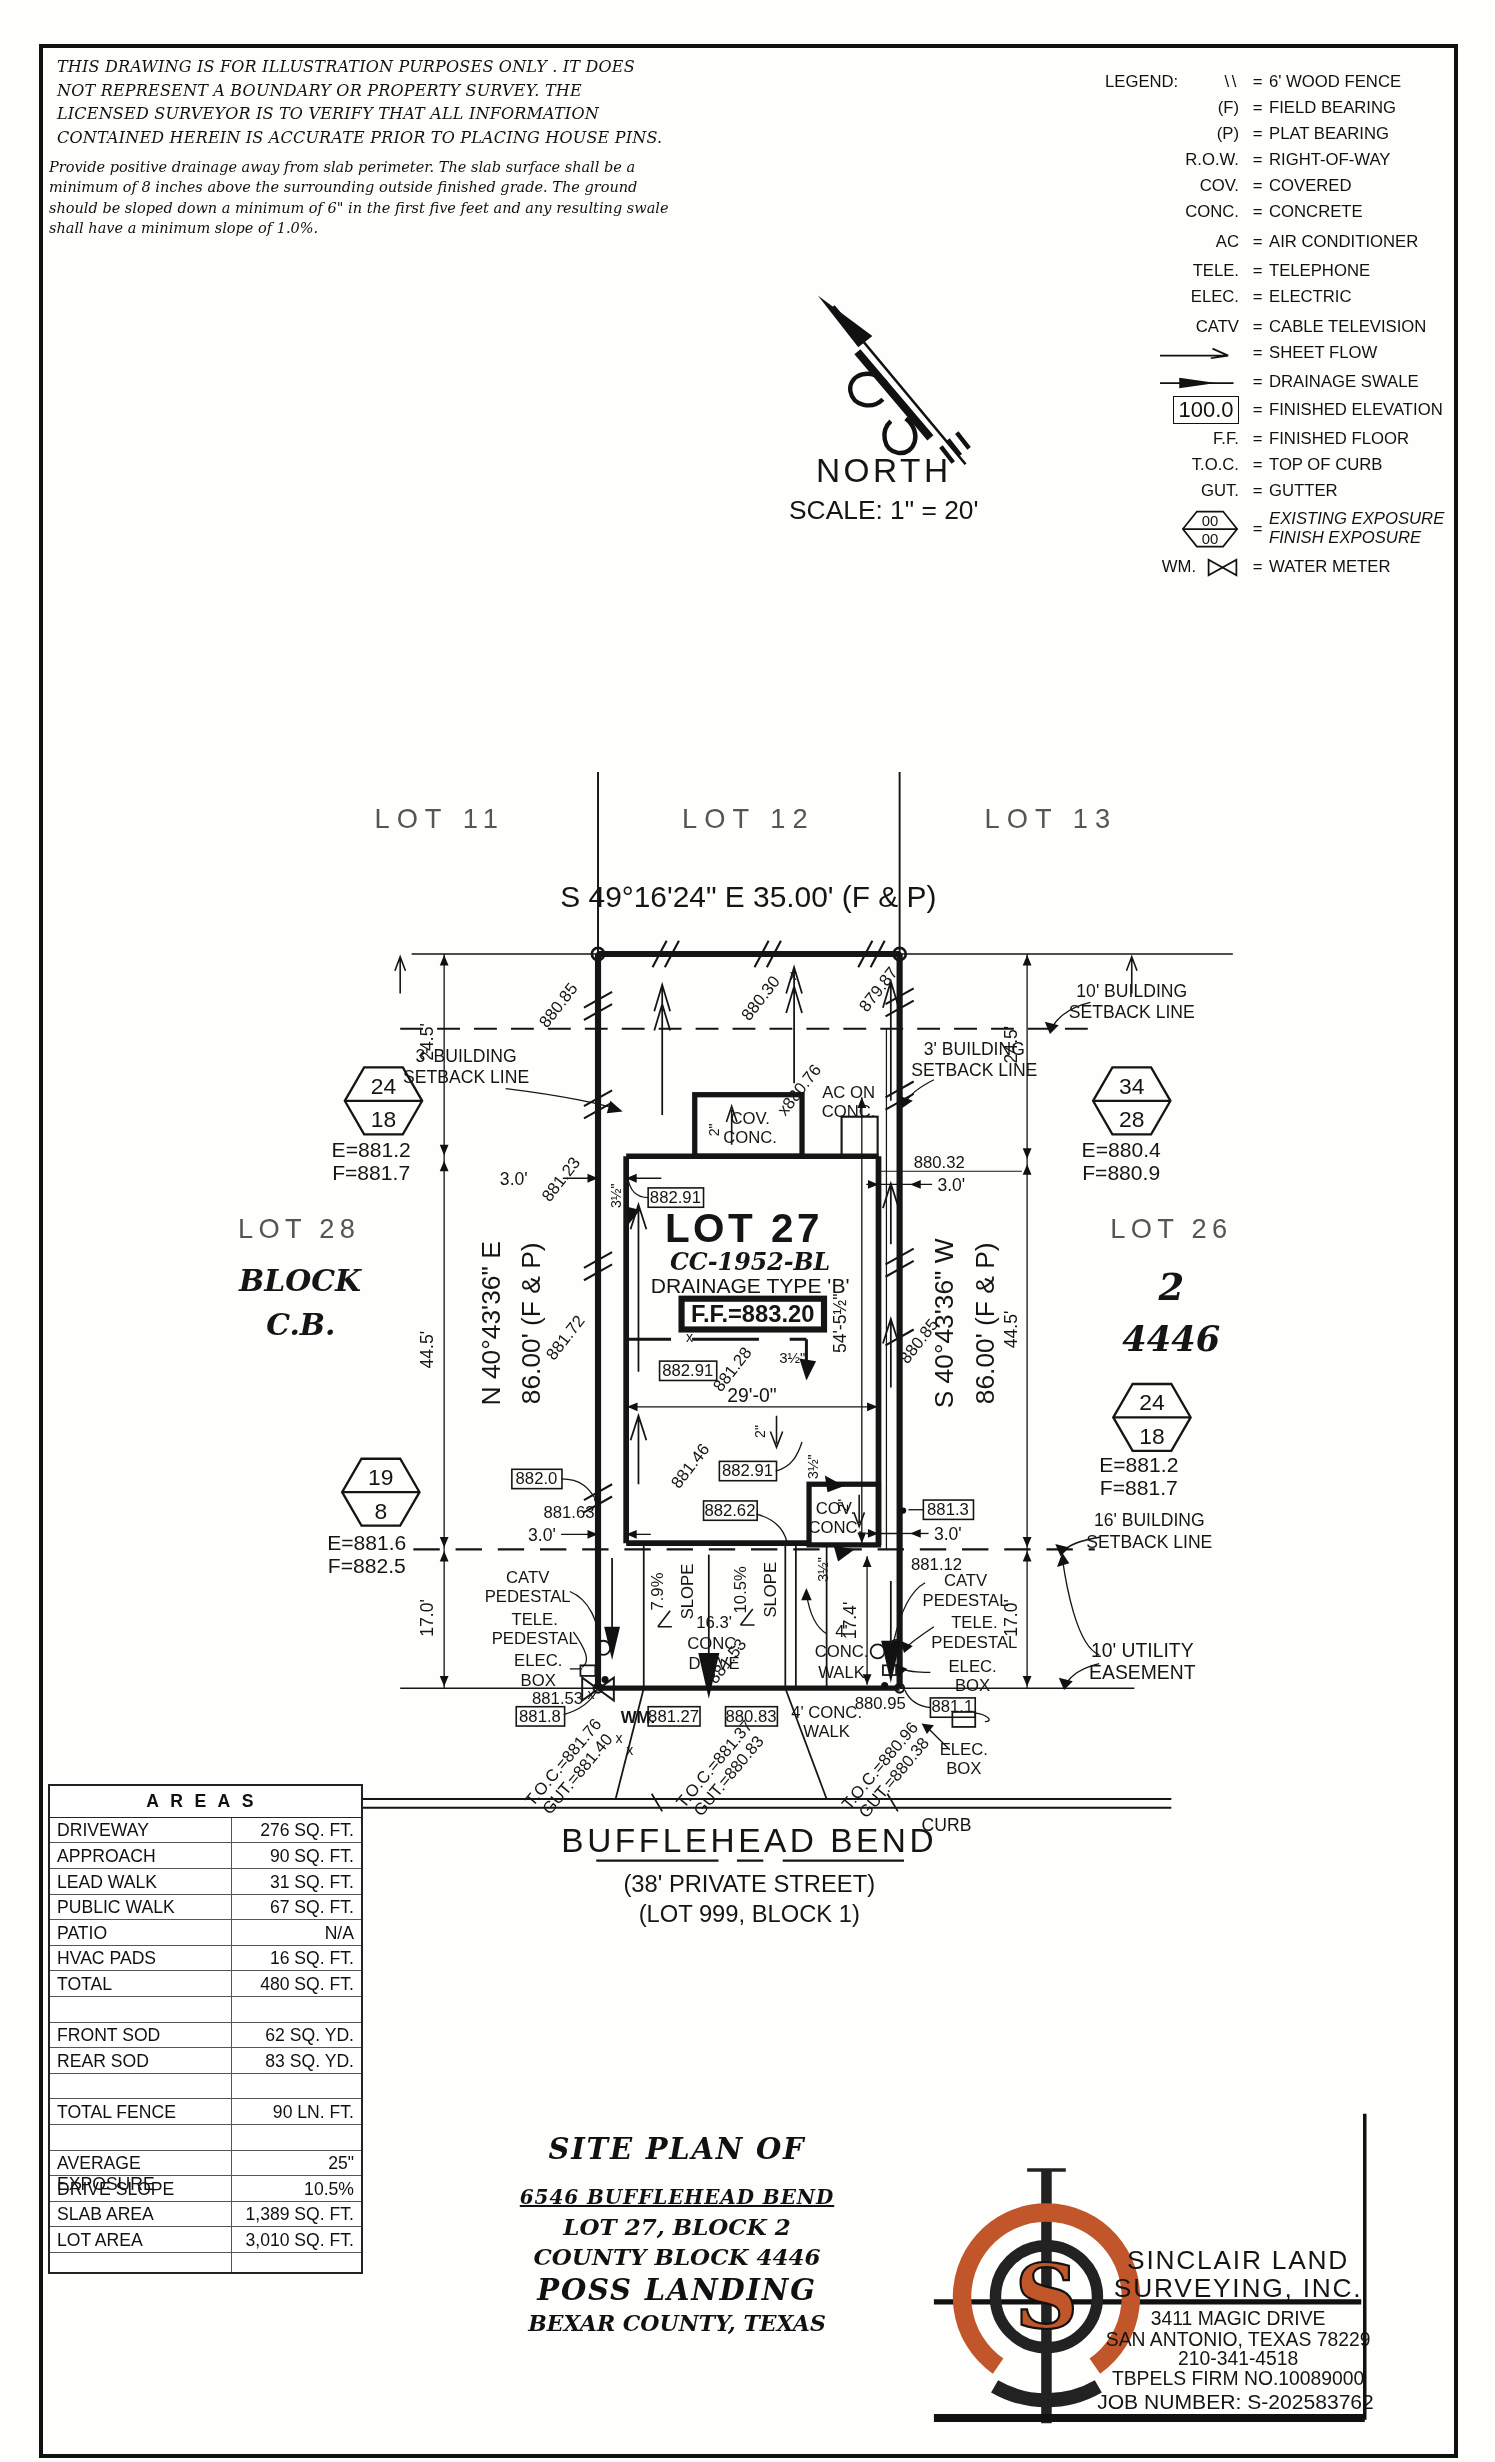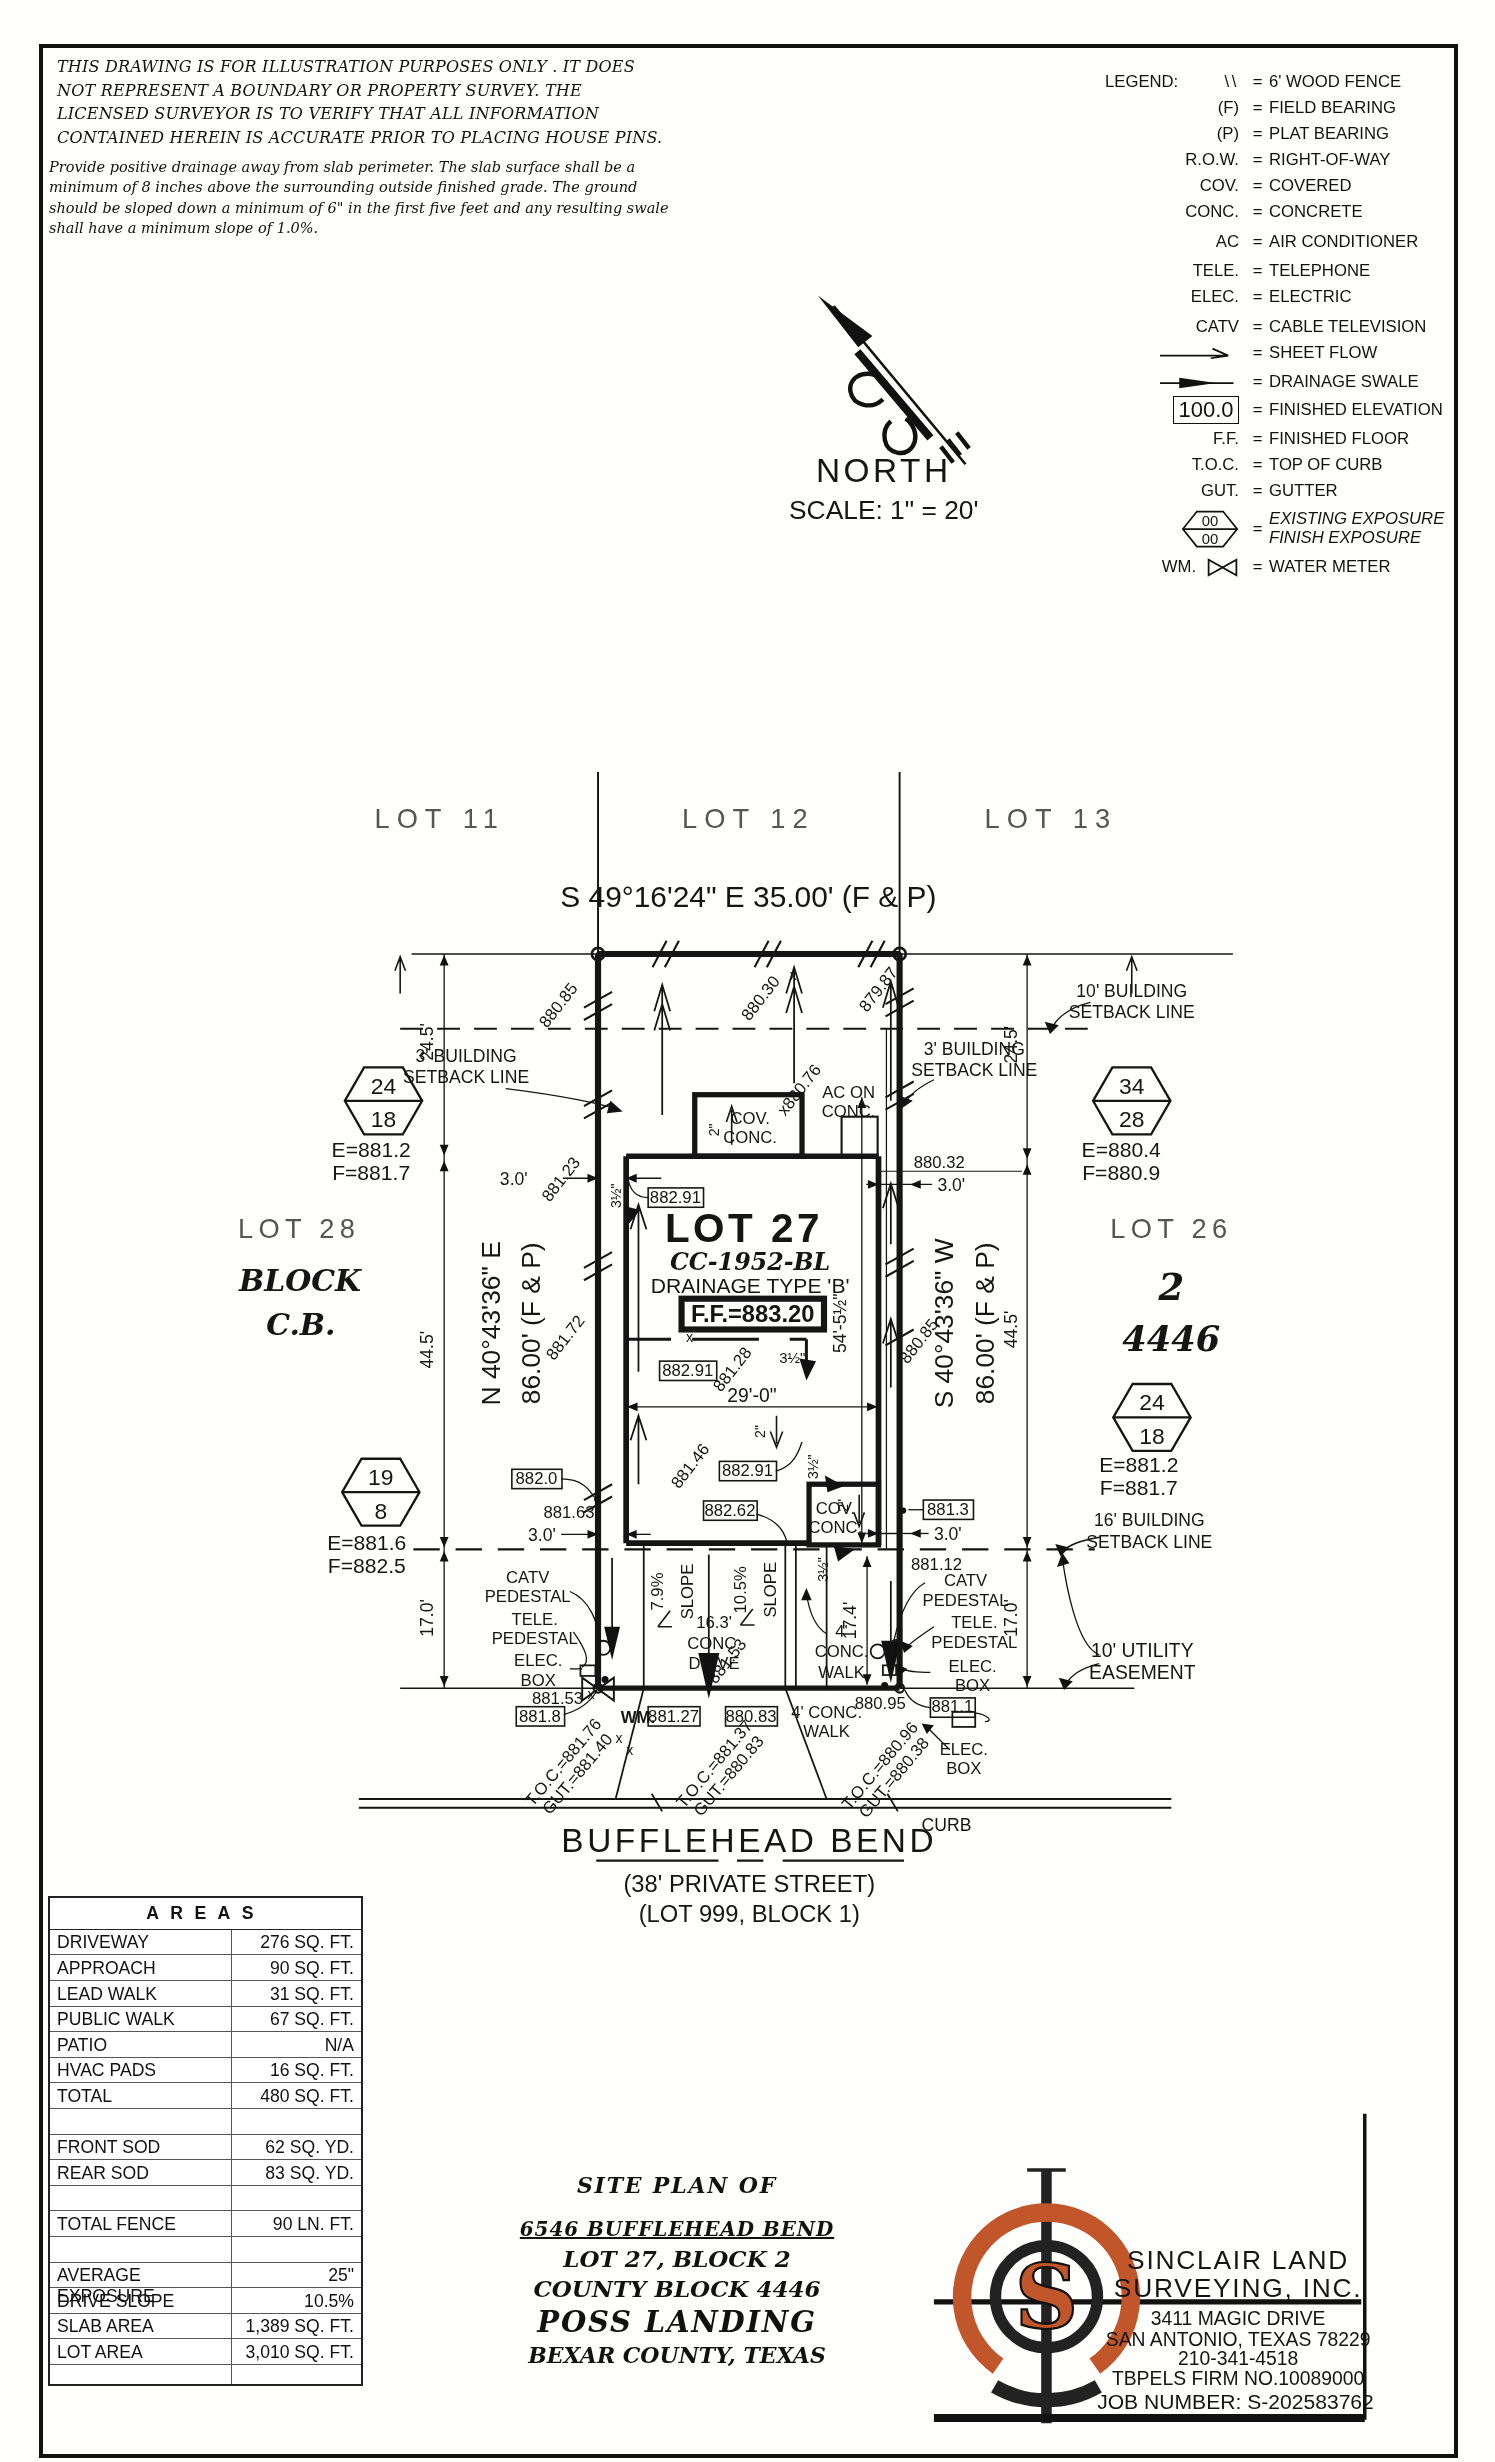--- a/index.html
+++ b/index.html
@@ -18,32 +18,32 @@
   .lrow .ttl{width:81px;}
   .lrow .sym{width:134px;text-align:right;padding-right:7px;}
   .lrow .eq{width:23px;text-align:center;}
   .lrow .txt{flex:1;}
   .lrow svg{vertical-align:middle;}
   .g2{margin-top:3.5px;} .g1{margin-top:1.8px;}
   .fbox{border:1.8px solid #111;padding:0 4.4px 0.9px 4.4px;font-size:22px;}
   .two{line-height:18.5px;font-size:16.7px;font-style:italic;}
   .lx{height:42px;} .lw{height:35px;}
   
-  #areas{left:48px;top:1896px;width:311px;border:2.6px solid #222;background:#fff;}
+  #areas{left:48px;top:1784px;width:311px;border:2.6px solid #222;background:#fff;}
   #areas .ttl{height:25.5px;border-bottom:1.8px solid #222;text-align:center;font-size:17.6px;
               letter-spacing:11.4px;padding-top:5.3px;font-weight:bold;}
   .arow{display:flex;height:24.6px;border-bottom:1.4px solid #555;font-size:17.6px;}
   .arow .l{width:174px;border-right:1.4px solid #555;padding:2.6px 0 0 7px;}
   .arow .v{flex:1;text-align:right;padding:2.6px 7px 0 0;}
   .arow.last{border-bottom:1.4px solid #555;}
   .arow.tail{height:19.3px;border-bottom:0;}
   
   #titleblock{left:479px;top:2132px;width:396px;text-align:center;
               font-family:"DejaVu Serif","Liberation Serif",serif;font-style:italic;font-weight:bold;}
-  #titleblock .t1{font-size:22px;letter-spacing:1.8px;margin-top:40px;}
+  #titleblock .t1{font-size:29px;letter-spacing:1.8px;}
   #titleblock .t2{font-size:20px;letter-spacing:0.9px;margin-top:19px;text-decoration:underline;}
   #titleblock .t3{font-size:23px;margin-top:3.5px;}
   #titleblock .t4{font-size:23px;margin-top:3.5px;}
   #titleblock .t5{font-size:29px;letter-spacing:1.8px;margin-top:2.6px;}
   #titleblock .t6{font-size:22px;margin-top:3.5px;}
   #tbfields{left:574px;top:2313px;width:281px;font-family:"Liberation Sans",sans-serif;font-size:17.6px;}
   #tbfields .frow{display:flex;margin-bottom:4.4px;align-items:flex-end;}
   #tbfields .fl{white-space:nowrap;}
   #tbfields .fv{border-bottom:1.8px solid #111;min-width:104px;text-align:center;margin-left:8.8px;
                 padding:0 7px 0.9px 7px;}

